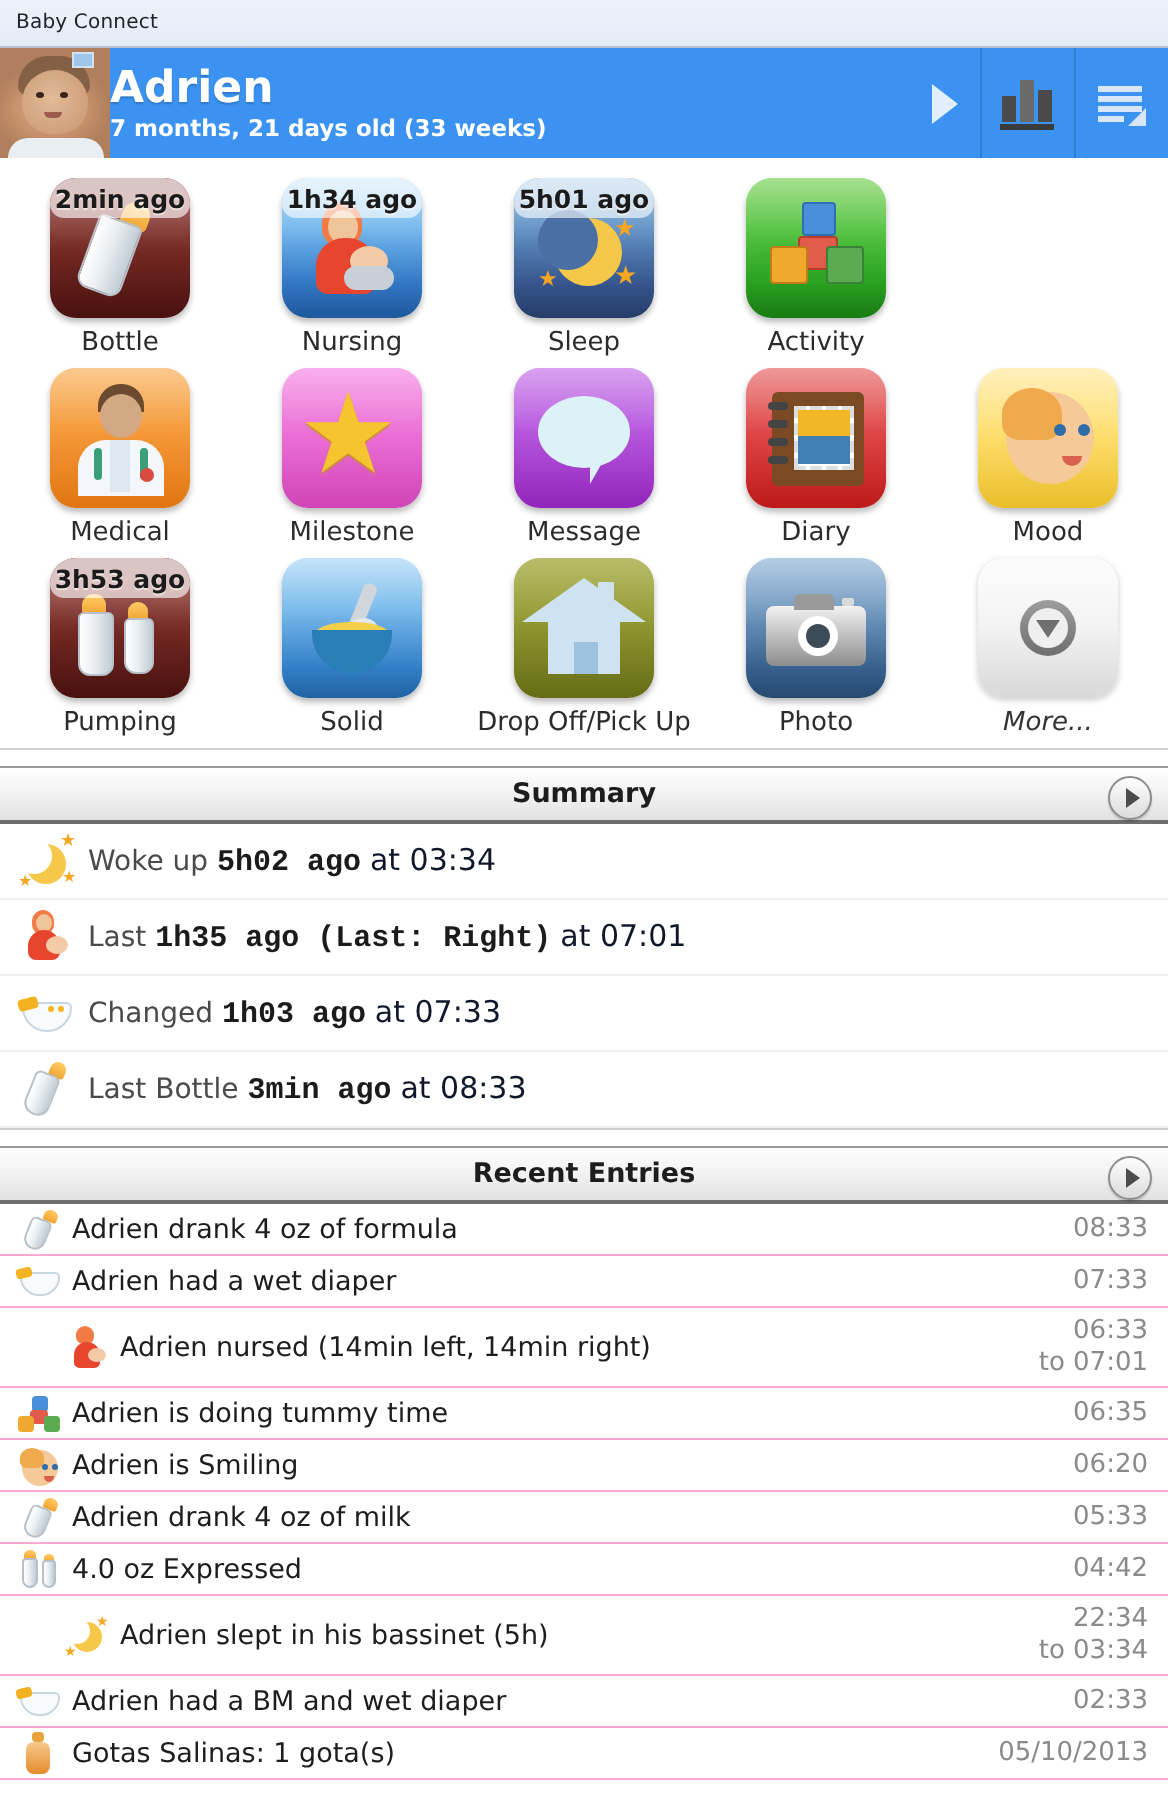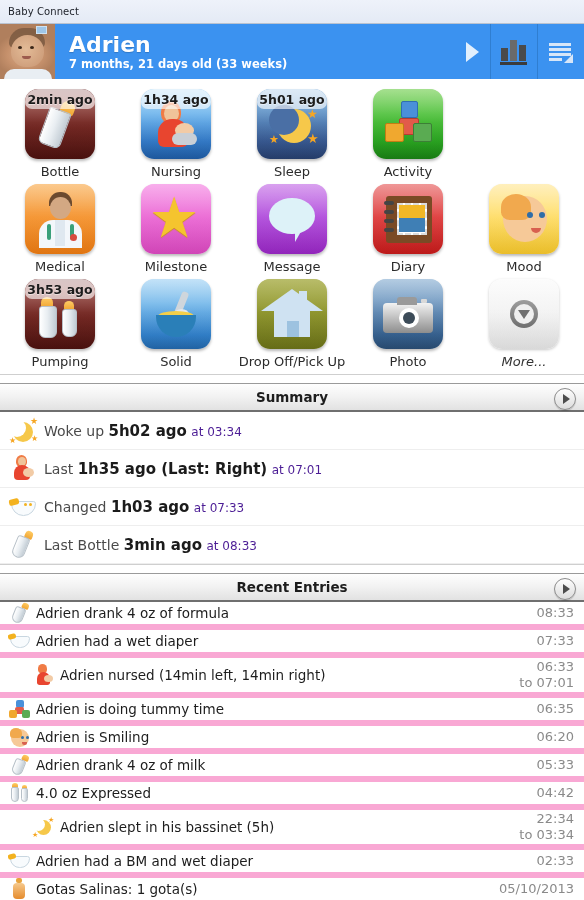--- a/index.html
+++ b/index.html
@@ -53,21 +53,20 @@
   .avatar .bib {
     position:absolute; left:4px; bottom:0; width:48px; height:10px;
     background:#e9eef3; border-radius: 14px 14px 0 0;
   }
   .avatar .sticker {
     position:absolute; right:8px; top:2px; width:11px; height:8px;
     background:#9fc6e8; border:1px solid #cfe2f2;
   }
   .baby-info {
     flex: 1 1 auto; display: flex; flex-direction: column; justify-content: center;
-    padding-left: 14px;
   }
   .baby-name {
     color: #ffffff; font-size: 22px; font-weight: bold; line-height: 25px;
     text-shadow: 0 1px 1px rgba(0,0,0,.18);
   }
   .baby-sub { color: #ffffff; font-size: 11.5px; font-weight: bold; line-height: 14px; }
   .baby-arrow {
     width: 36px; display:flex; align-items:center; justify-content:center;
   }
   .baby-arrow .tri {
@@ -176,28 +175,28 @@
   }
 
   
   .summary-list { background:#fff; }
   .sum-row {
     height: 38px; display:flex; align-items:center; padding-left: 8px;
     border-bottom: 1px solid #eeeeee;
   }
   .sum-icon { width: 36px; flex:0 0 36px; height:30px; position:relative; }
   .sum-text { font-size: 14px; color:#4a4a4a; white-space:nowrap; }
-  .sum-text .strong { font-weight: bold; color:#1b1b1b; font-size: 15px; }
-  .sum-text .at { font-size: 12px; color:#4c1d95; }
+  .sum-text .strong { font-weight: bold; color:#1b1b1b; font-size: 15px; font-family: Liberation Mono, monospace; }
+  .sum-text .at { font-size: 15px; color:#0f172a; }
 
   
   .entries { background:#fff; }
   .entry-row {
     display:flex; align-items:center; padding-left: 8px; padding-right: 10px;
-    border-bottom: 6px solid #f9a8d4; min-height: 26px;
+    border-bottom: 1px solid #f9a8d4; min-height: 26px;
   }
   .entry-row.tall { min-height: 40px; padding-left: 32px; }
   .entry-icon { width: 28px; flex:0 0 28px; height:22px; position:relative; }
   .entry-text { flex:1 1 auto; font-size: 13.5px; color:#1d1d1d; white-space:nowrap; }
   .entry-time {
     flex:0 0 auto; text-align:right; font-size: 13px; color:#8a8a8a; line-height: 16px;
   }
   .entry-time .sec { display:block; }
   .b-body {
     position:absolute; background: linear-gradient(to right,#ffffff 0%, #e9eef2 45%, #c2ccd4 100%);

